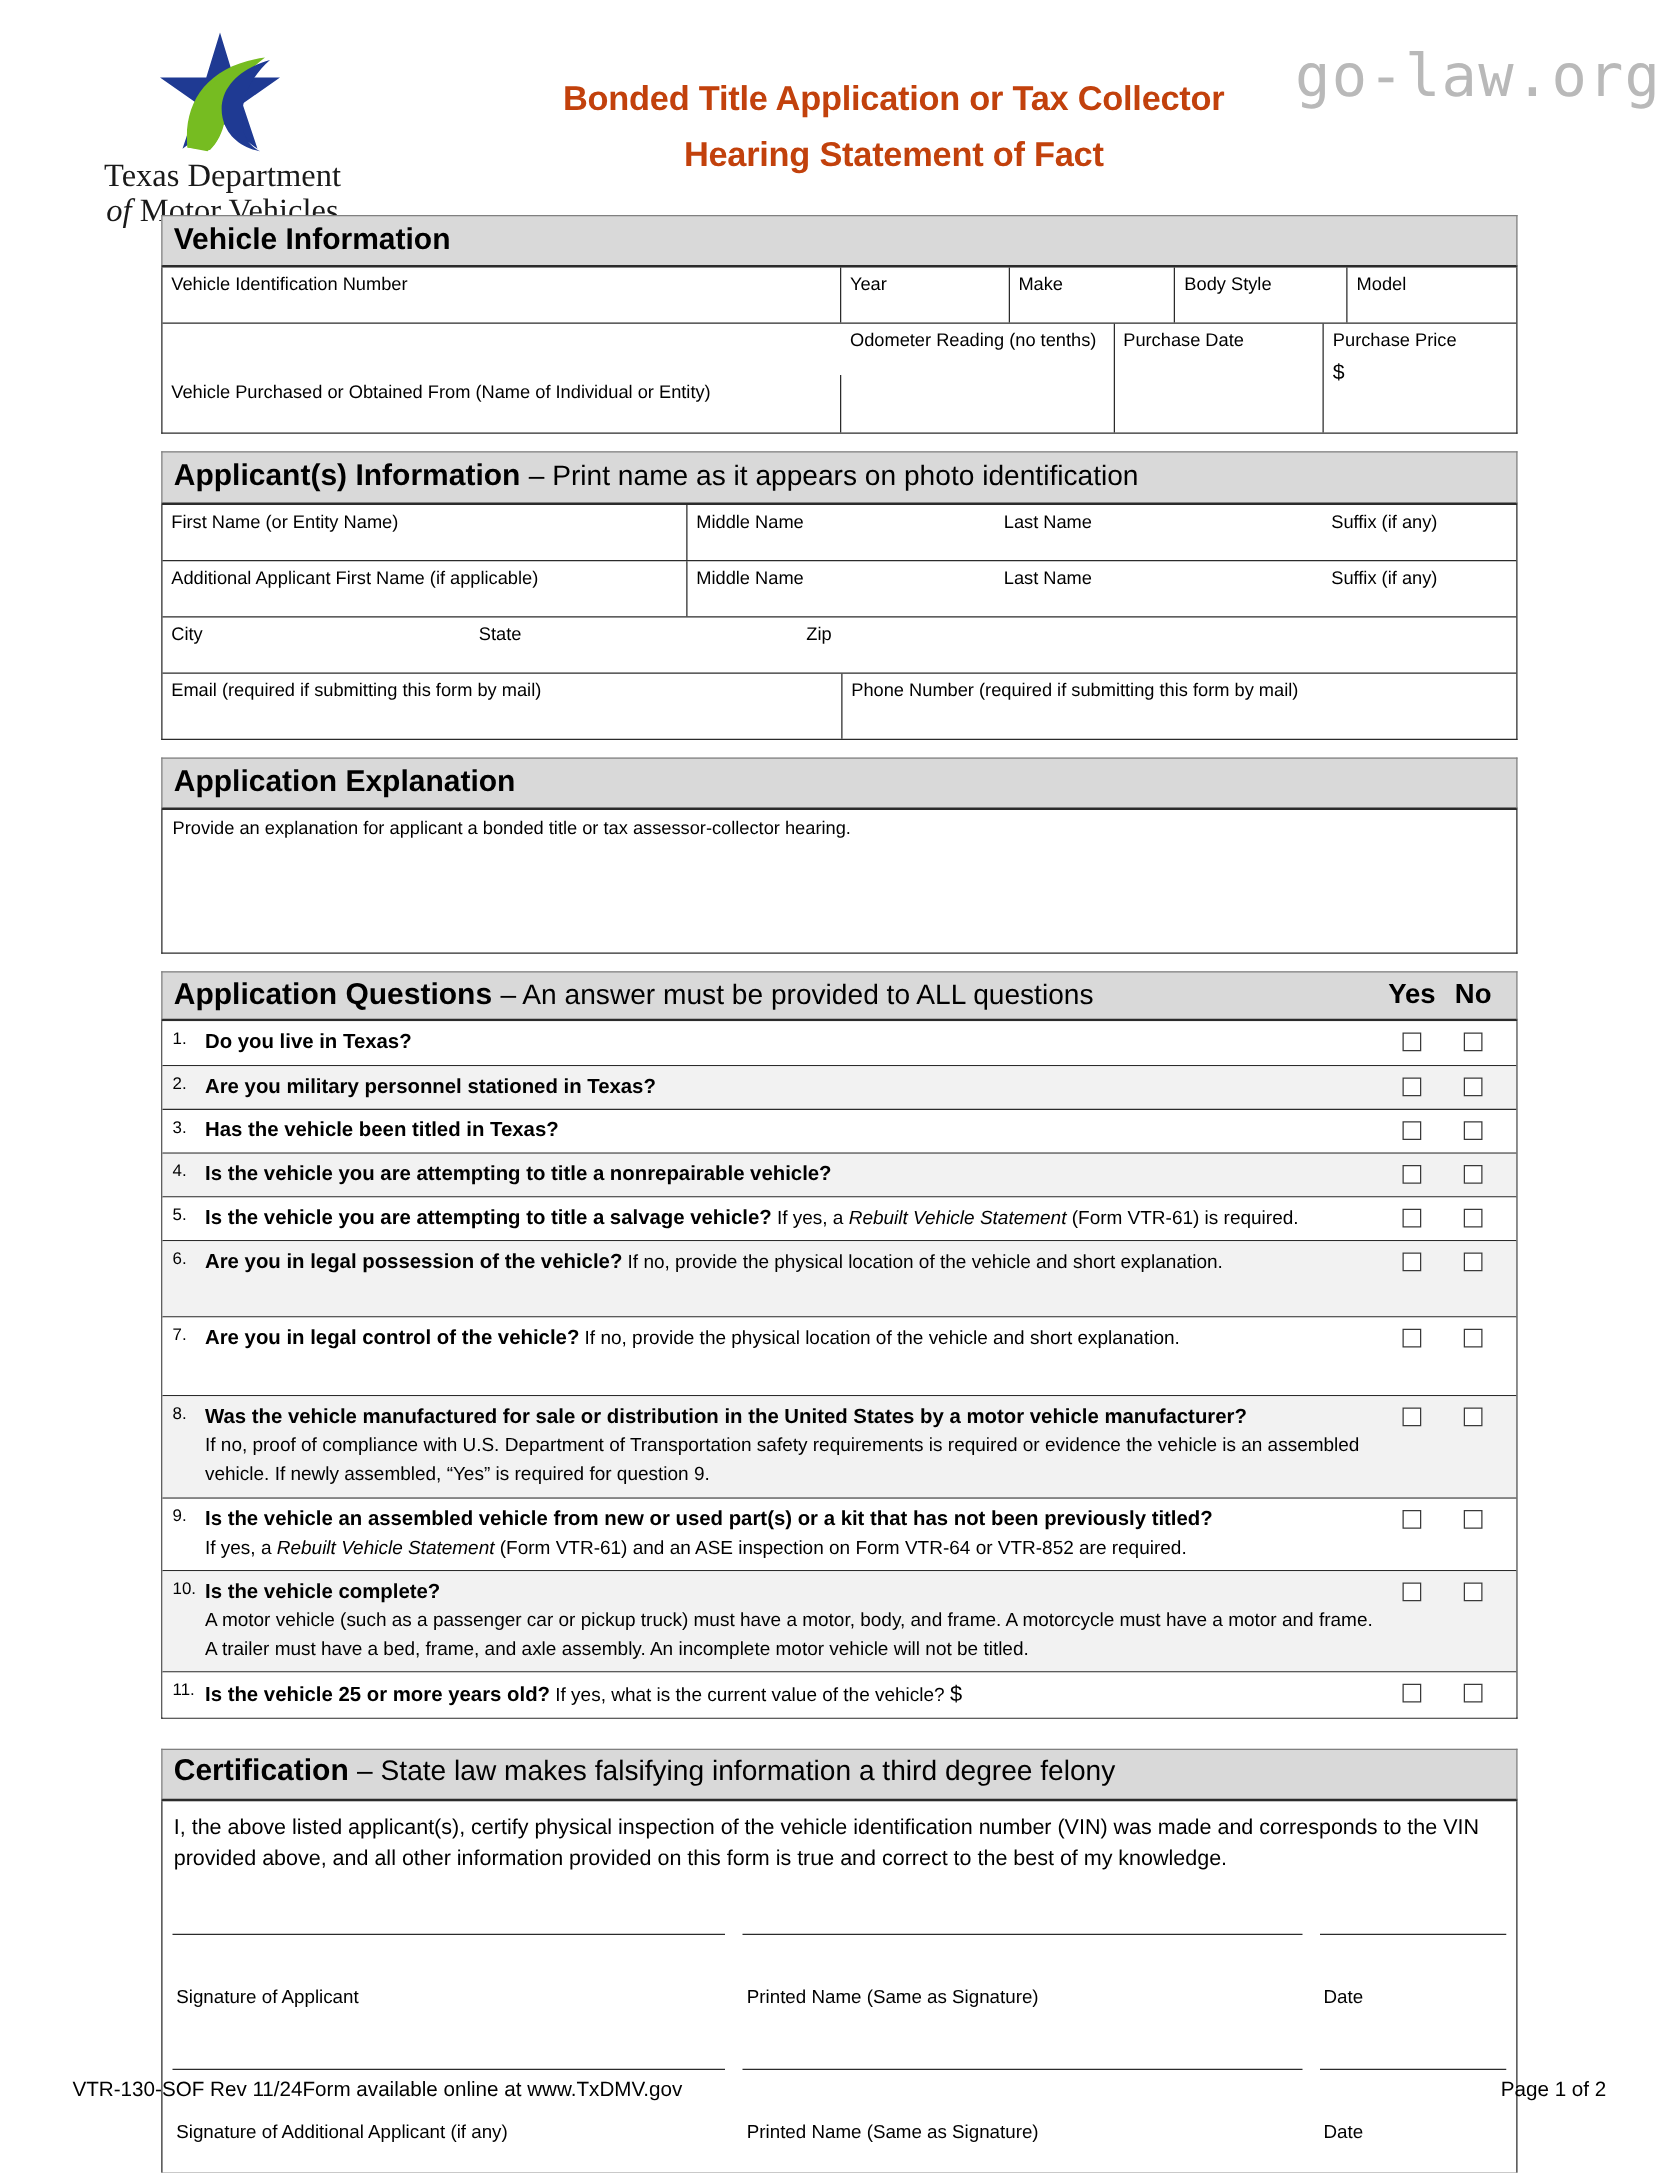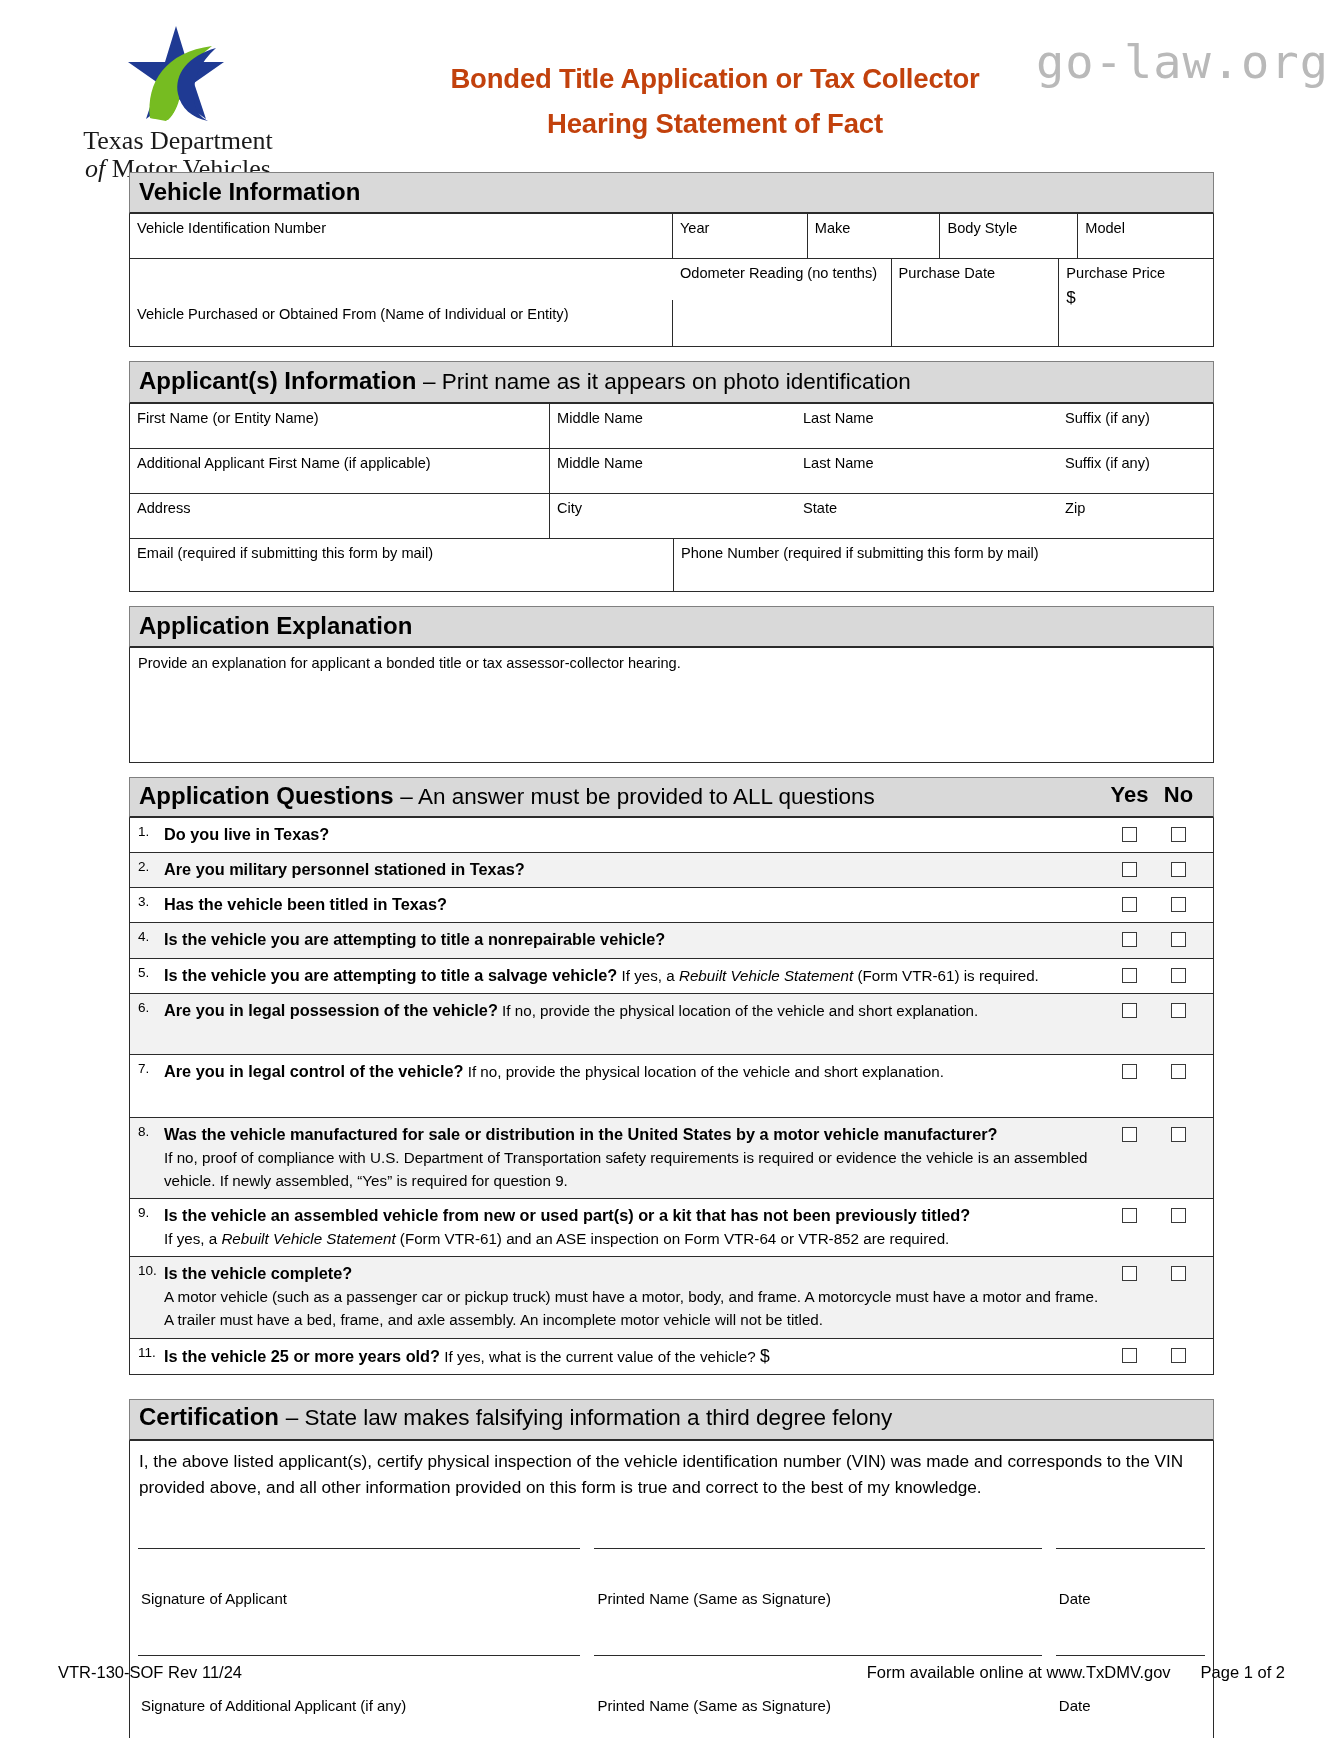--- a/index.html
+++ b/index.html
@@ -247,21 +247,21 @@
     left: 0;
     right: 0;
     bottom: 56px;
     display: flex;
     align-items: baseline;
     font-size: 16.5px;
     padding: 0 58px;
     box-sizing: border-box;
   }
   .footer-left { flex: 0 0 auto; }
-  .footer-center { flex: 1 1 auto; text-align: right; padding-right: 30px; }
+  .footer-center { flex: 1 1 auto; text-align: left; padding-right: 30px; }
   .footer-right { flex: 0 0 auto; }
 </style>
 </head>
 <body>
 
 <div class="page">
 
   <div class="watermark">go-law.org</div>
 
   <div class="header">
@@ -357,23 +357,20 @@
           <span class="lbl">Middle Name</span>
         </div>
         <div class="cell" style="width:262px;border-right:none;">
           <span class="lbl">Last Name</span>
         </div>
         <div class="cell" style="width:154px;border-right:none;">
           <span class="lbl">Suffix (if any)</span>
         </div>
       </div>
       <div class="row">
-        <div class="cell" style="width:420px;">
-          <span class="lbl">Address</span>
-        </div>
         <div class="cell" style="width:246px;border-right:none;">
           <span class="lbl">City</span>
         </div>
         <div class="cell" style="width:262px;border-right:none;">
           <span class="lbl">State</span>
         </div>
         <div class="cell" style="width:154px;border-right:none;">
           <span class="lbl">Zip</span>
         </div>
       </div>

